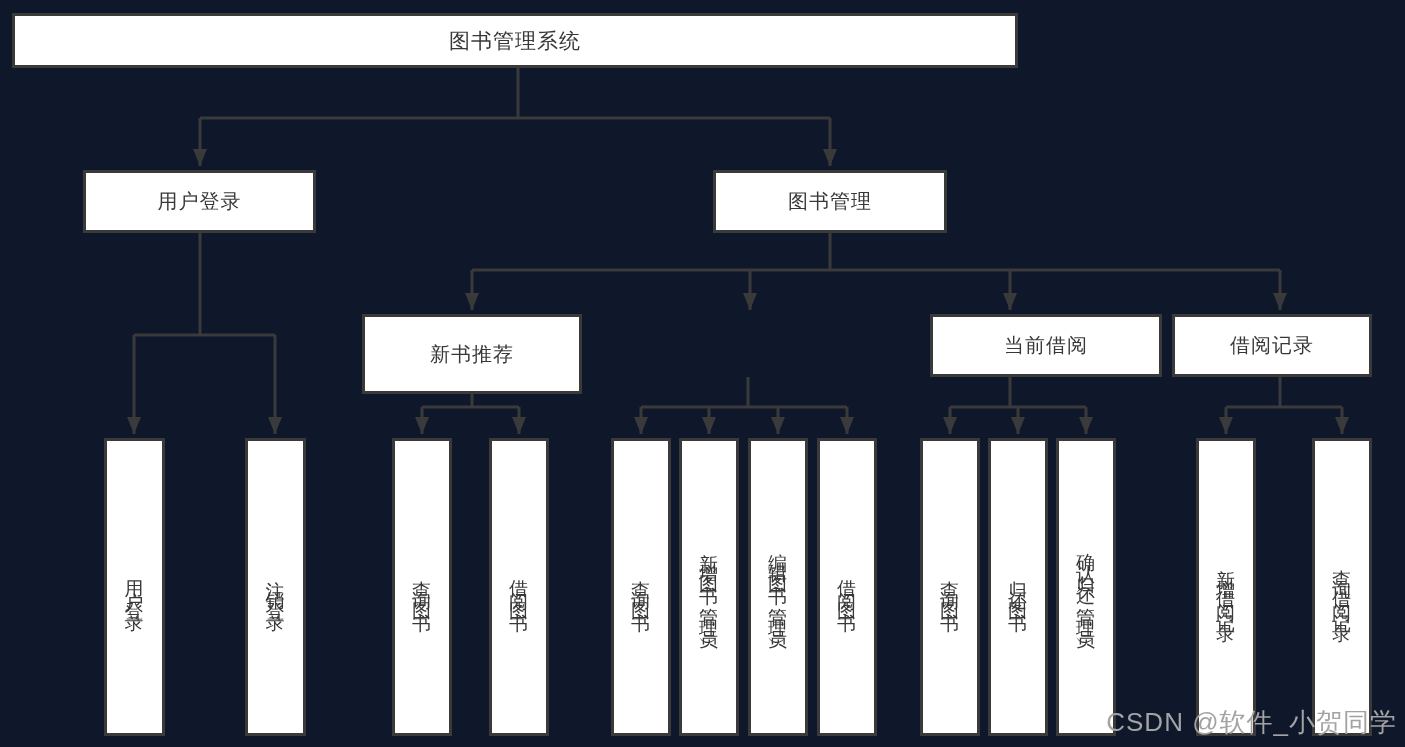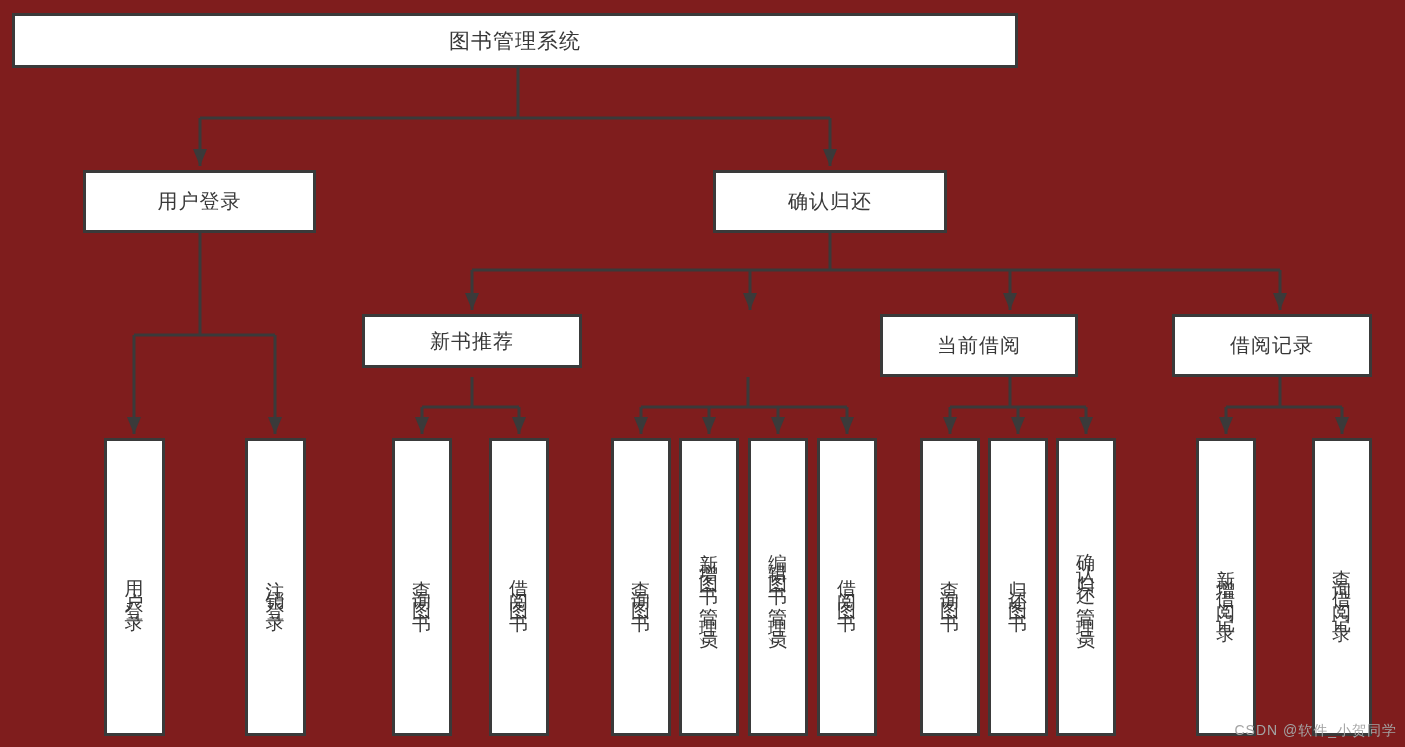--- a/index.html
+++ b/index.html
@@ -4,21 +4,21 @@
 <style>
   html, body {
     margin: 0;
     padding: 0;
     background: #ffffff;
   }
   .stage {
     position: relative;
     width: 1405px;
     height: 747px;
-    background: #7f1d1d;
+    background: #0f172a;
     font-family: "Liberation Sans", "DejaVu Sans", sans-serif;
     overflow: hidden;
   }
   .wires {
     position: absolute;
     left: 0;
     top: 0;
   }
   .wire {
     stroke: #3a3a3a;
@@ -48,21 +48,21 @@
     text-orientation: mixed;
     font-size: 19px;
     letter-spacing: 11px;
     line-height: 1;
     white-space: nowrap;
   }
   .watermark {
     position: absolute;
     right: 8px;
     bottom: 7px;
-    font-size: 14px;
+    font-size: 26px;
     color: #a3a3a3;
     letter-spacing: 1px;
     white-space: nowrap;
   }
 </style>
 </head>
 <body>
 
 <div class="stage">
 
@@ -129,27 +129,27 @@
   </svg>
 
   <div class="node h root" style="left:12px; top:13px; width:1006px; height:55px;">
     <span>图书管理系统</span>
   </div>
 
   <div class="node h" style="left:83px; top:170px; width:233px; height:63px;">
     <span>用户登录</span>
   </div>
   <div class="node h" style="left:713px; top:170px; width:234px; height:63px;">
-    <span>确认归还</span>
-  </div>
-
-  <div class="node h" style="left:362px; top:314px; width:220px; height:54px;">
+    <span>图书管理</span>
+  </div>
+
+  <div class="node h" style="left:362px; top:314px; width:220px; height:80px;">
     <span>新书推荐</span>
   </div>
-  <div class="node h" style="left:880px; top:314px; width:198px; height:63px;align-items:center;">
+  <div class="node h" style="left:930px; top:314px; width:232px; height:63px;align-items:center;">
     <span>当前借阅</span>
   </div>
   <div class="node h" style="left:1172px; top:314px; width:200px; height:63px;">
     <span>借阅记录</span>
   </div>
 
   <div class="node v" style="left:104px; top:438px; width:61px; height:298px;">
     <span>用户登录</span>
   </div>
   <div class="node v" style="left:245px; top:438px; width:61px; height:298px;">

